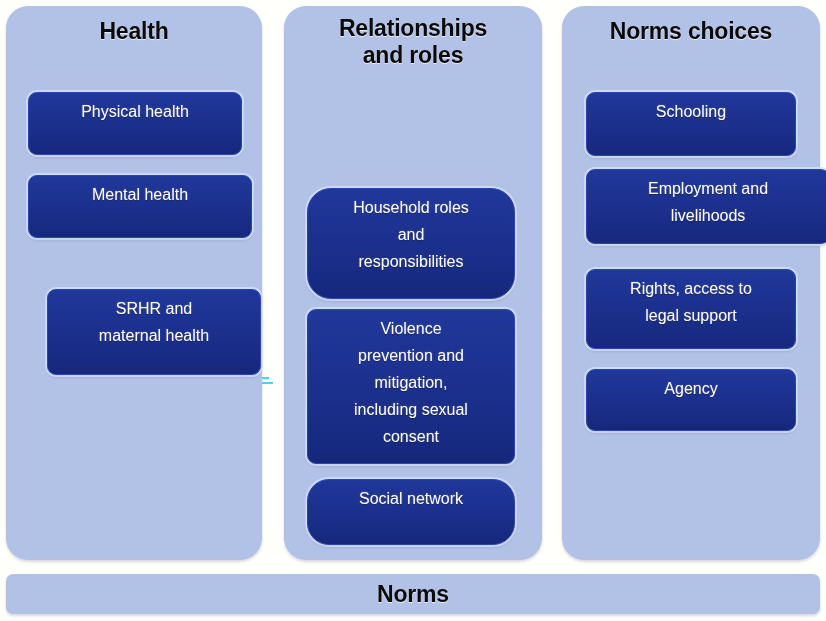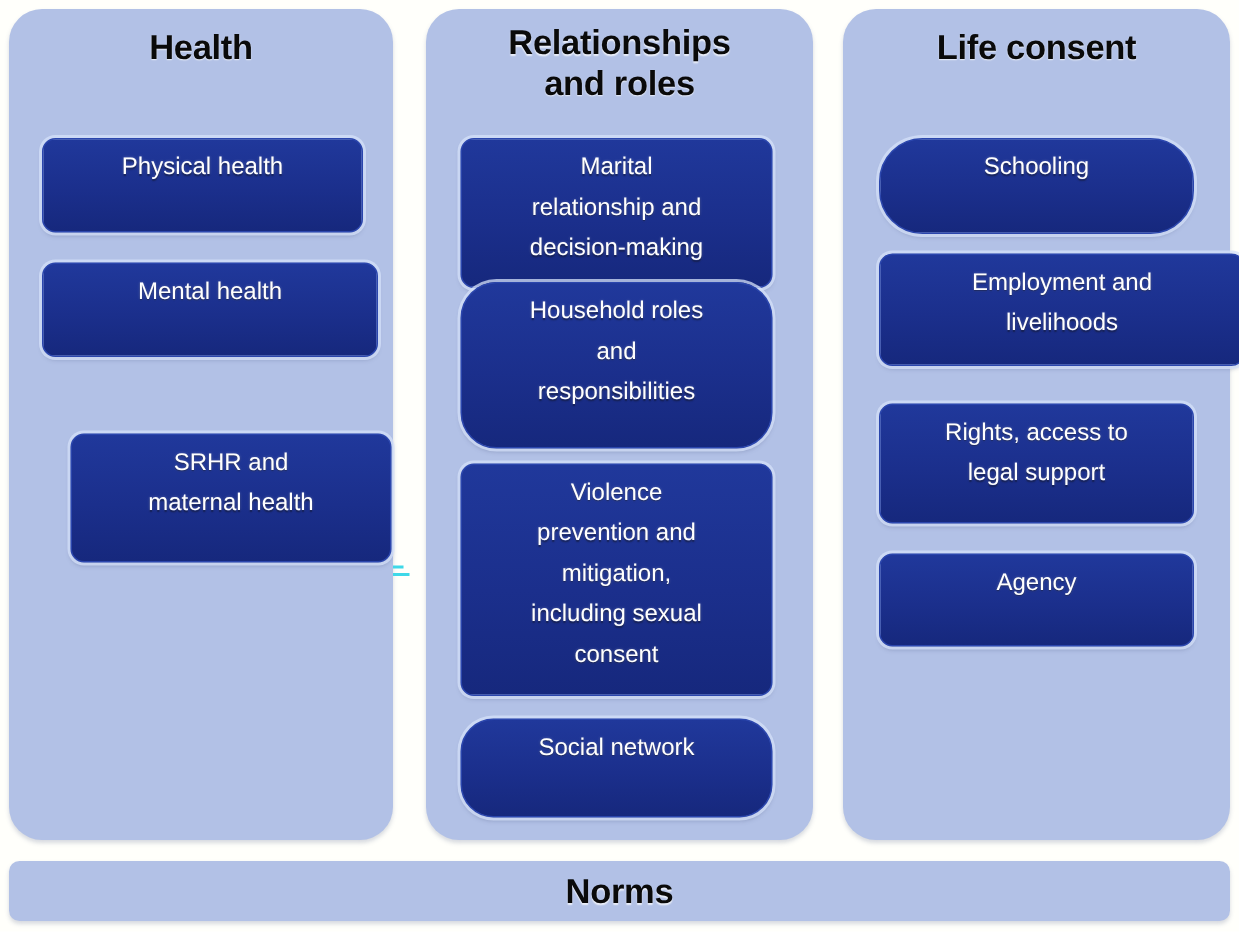--- a/index.html
+++ b/index.html
@@ -82,21 +82,21 @@
   #item-mental-health    { left: 22px; width: 224px; top: 169px; height: 63px; }
   #item-srhr             { left: 22px; width: 214px; top: 283px; height: 86px; margin-left: 19px; }
 
   
   #item-marital          { left: 23px; width: 208px; top: 86px;  height: 100px; }
   #item-household-roles  { left: 23px; width: 208px; top: 182px; height: 111px; border-radius: 24px; }
   #item-violence         { left: 23px; width: 208px; top: 303px; height: 155px; }
   #item-social-network   { left: 23px; width: 208px; top: 473px; height: 66px; border-radius: 22px; }
 
   
-  #item-schooling        { left: 24px; width: 210px; top: 86px;  height: 64px; border-radius: 29px; }
+  #item-schooling        { left: 24px; width: 210px; top: 86px;  height: 64px; }
   #item-employment       { left: 24px; width: 244px; top: 163px; height: 75px; }
   #item-rights           { left: 24px; width: 210px; top: 263px; height: 80px; }
   #item-agency           { left: 24px; width: 210px; top: 363px; height: 62px; }
 
   
   #norms-bar {
     position: absolute;
     left: 6px;
     top: 574px;
     width: 814px;
@@ -153,25 +153,20 @@
     <div class="item" id="item-srhr">
       <span class="item-label">SRHR and
 maternal health</span>
     </div>
   </div>
 
   <div class="column" id="col-relationships">
     <div class="column-title" style="white-space: pre-line;">Relationships
 and roles</div>
 
-    <div class="item" id="item-marital">
-      <span class="item-label">Marital
-relationship and
-decision-making</span>
-    </div>
 
     <div class="item" id="item-household-roles">
       <span class="item-label">Household roles
 and
 responsibilities</span>
     </div>
 
     <div class="item" id="item-violence">
       <span class="item-label">Violence
 prevention and
@@ -179,21 +174,21 @@
 including sexual
 consent</span>
     </div>
 
     <div class="item" id="item-social-network">
       <span class="item-label">Social network</span>
     </div>
   </div>
 
   <div class="column" id="col-lifechoices">
-    <div class="column-title">Life consent</div>
+    <div class="column-title">Norms choices</div>
 
     <div class="item" id="item-schooling">
       <span class="item-label">Schooling</span>
     </div>
 
     <div class="item" id="item-employment">
       <span class="item-label">Employment and
 livelihoods</span>
     </div>
 

